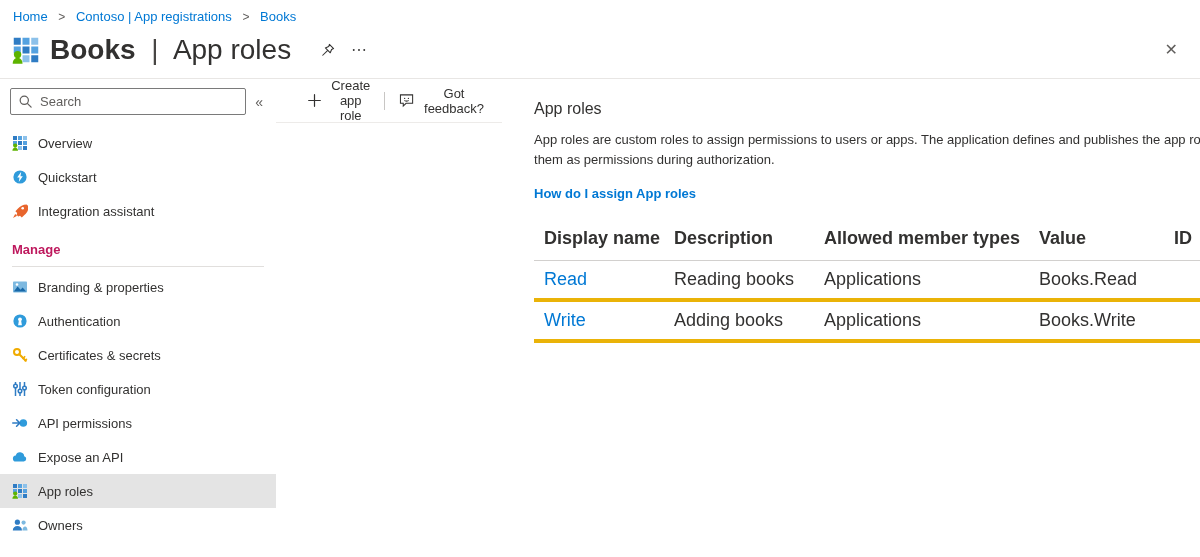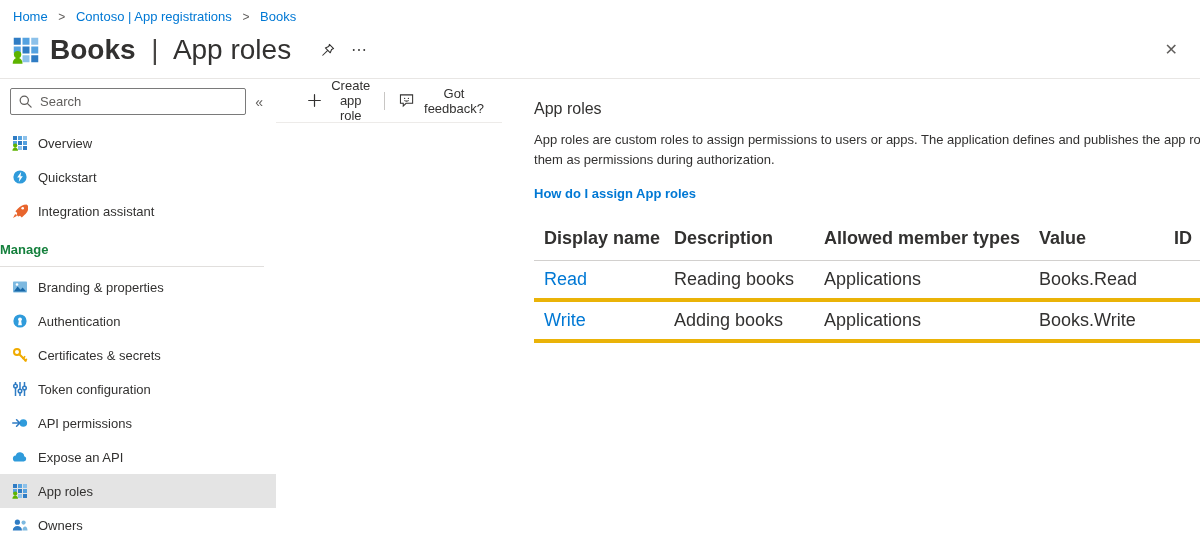--- a/index.html
+++ b/index.html
@@ -42,22 +42,22 @@
   .search-box input::placeholder { color: #605e5c; }
   .search-ico { position: absolute; left: 8px; top: 6px; }
   .collapse { color: #605e5c; font-size: 14px; padding: 0 9px; cursor: pointer; }
 
   nav { margin-top: 11px; }
   .nav-item { display: flex; align-items: center; height: 34px; padding: 0 12px; gap: 10px; cursor: pointer; color: #323130; }
   .nav-item.selected { background: #e4e4e4; }
   .nav-icon { width: 16px; height: 16px; flex: 0 0 16px; display: inline-flex; }
   .nav-label { white-space: nowrap; }
   .nav-section {
-    margin: 10px 12px 3px 0; padding: 4px 0 9px 0;
-    font-weight: 700; color: #15803d; border-bottom: 1px solid #e1dfdd;
+    margin: 10px 12px 3px 12px; padding: 4px 0 9px 0;
+    font-weight: 700; color: #be185d; border-bottom: 1px solid #e1dfdd;
   }
 
   
   main { flex: 1; min-width: 0; display: flex; flex-direction: row; gap: 16px; }
   .toolbar { display: flex; align-items: center; height: 44px; padding: 0 16px 0 29px; border-bottom: 1px solid #edebe9; flex: 0 0 44px; }
   .tb-btn { display: flex; align-items: center; gap: 9px; background: none; border: none; cursor: pointer;
             font-family: "Liberation Sans", sans-serif; font-size: 13px; color: #323130; padding: 6px 2px; }
   .tb-divider { width: 1px; height: 18px; background: #c8c6c4; margin: 0 12px; }
   .tb-ico { display: inline-flex; }
 

